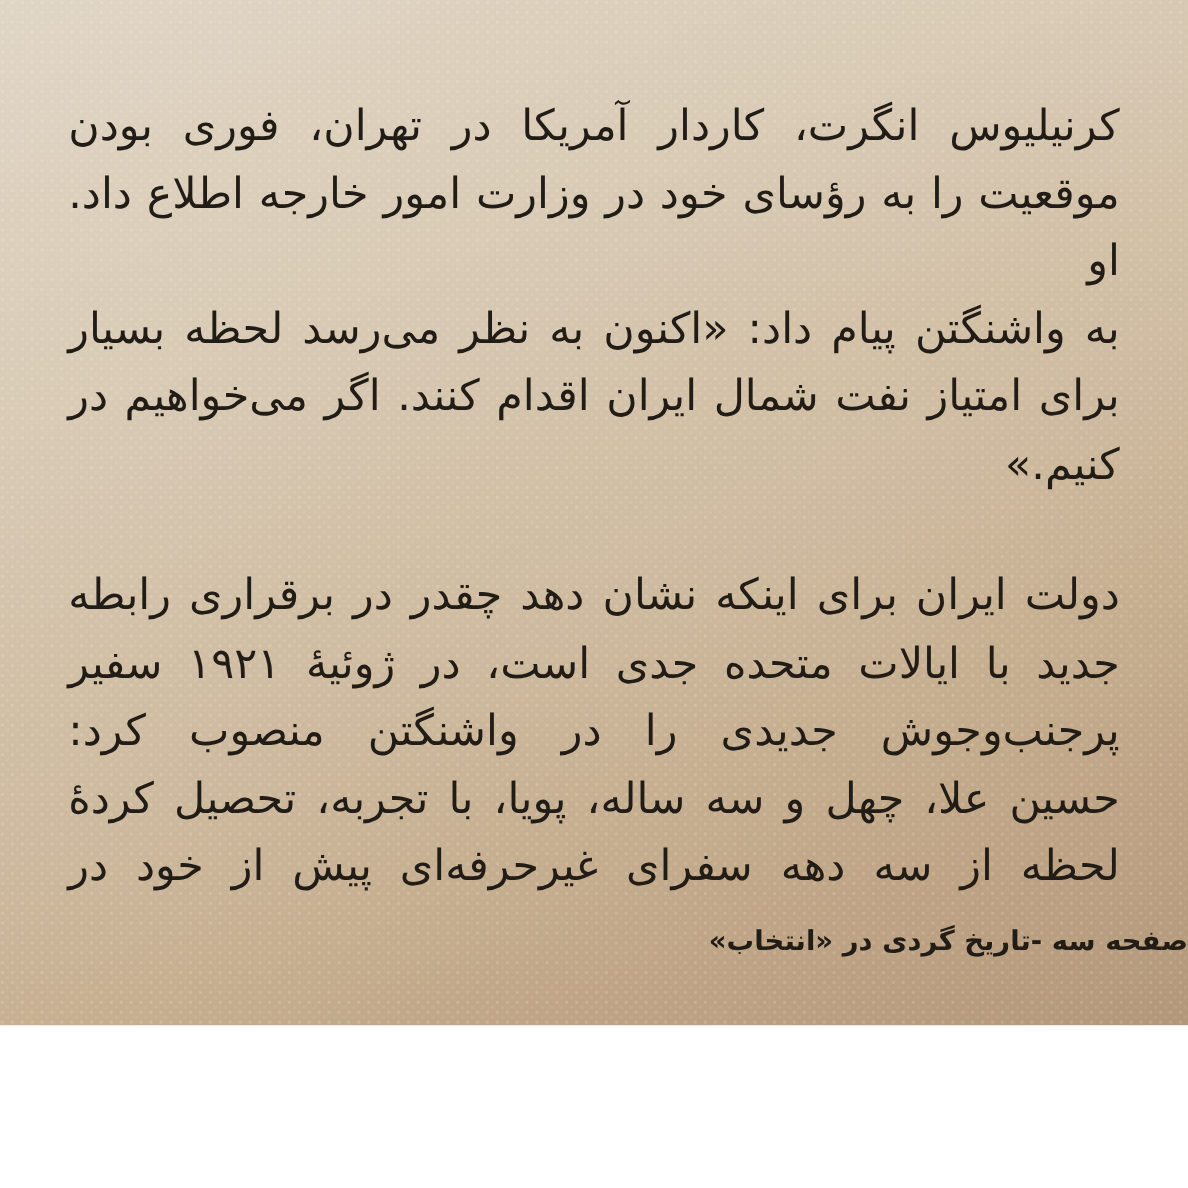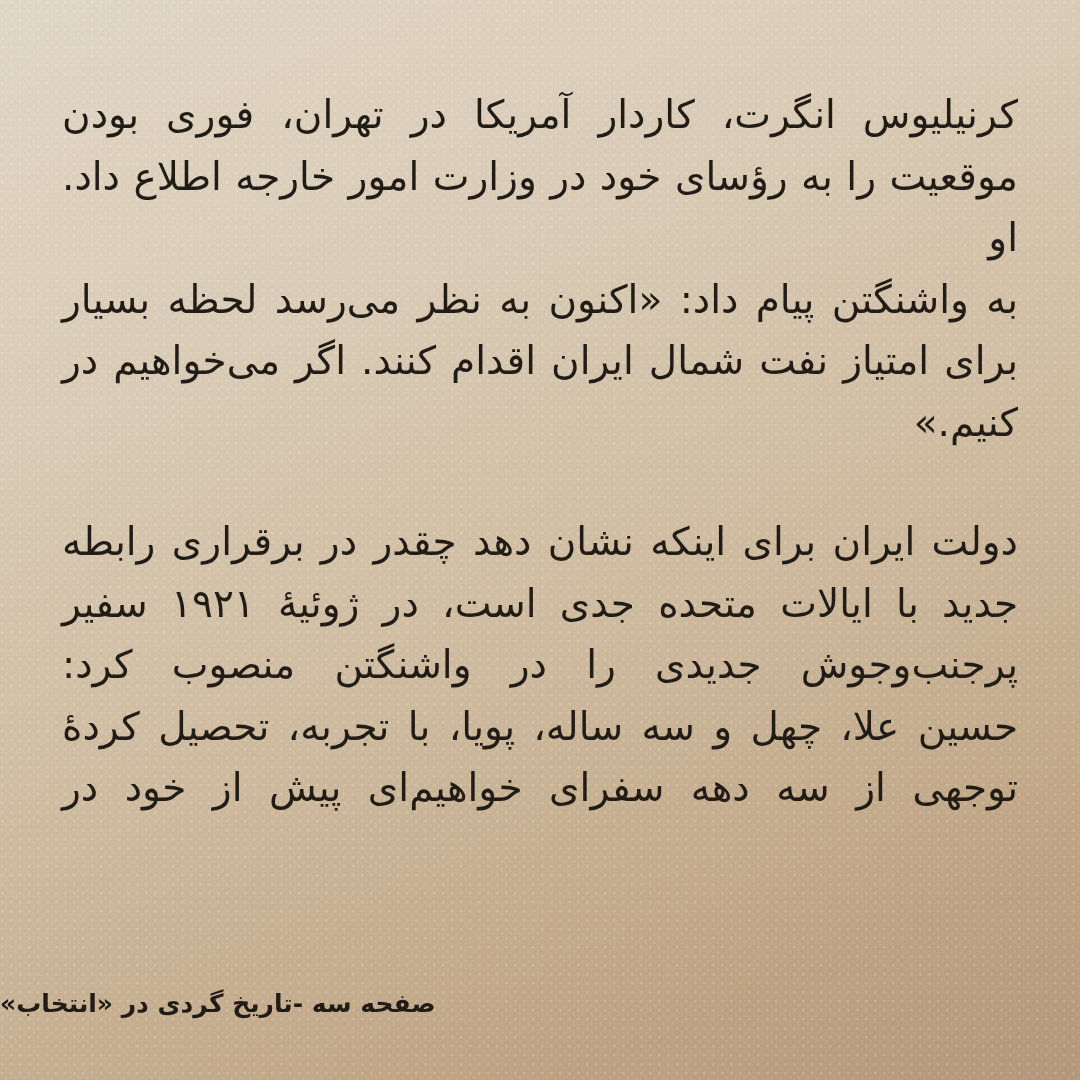--- a/index.html
+++ b/index.html
@@ -2,21 +2,21 @@
 <html lang="fa" dir="rtl"><head>
 <meta charset="utf-8">
 <style>
   html, body {
     margin: 0;
     padding: 0;
   }
   .page {
     position: relative;
     width: 1080px;
-    height: 1080px;
+    height: 932px;
     overflow: hidden;
     
     background-image:
       radial-gradient(circle at 2.2px 2.2px, rgba(255,255,255,0.14) 1.2px, transparent 1.9px),
       radial-gradient(circle at 2.2px 2.2px, rgba(255,250,240,0.08) 1.2px, transparent 1.9px),
       linear-gradient(158deg, #e0d6c5 0%, #d9cbb6 28%, #cdb99d 58%, #bfa585 82%, #b2977a 100%);
     background-size: 9px 9px, 9px 9px, 100% 100%;
     background-position: 0 0, 4.5px 4.5px, 0 0;
     font-family: "DejaVu Sans", sans-serif;
   }
@@ -41,21 +41,21 @@
   }
   .line.line-start {
     text-align-last: right;
   }
   .footer-caption {
     position: absolute;
     left: 0;
     right: 0;
     bottom: 62px;
     direction: rtl;
-    text-align: left;
+    text-align: right;
     font-size: 25px;
     font-weight: bold;
     color: #211c16;
   }
 </style>
 </head>
 <body>
 
 <div class="page">
   <div class="text-block">
@@ -64,17 +64,17 @@
         <div class="line">موقعیت را به رؤسای خود در وزارت امور خارجه اطلاع داد. او</div>
         <div class="line">به واشنگتن پیام داد: «اکنون به نظر می‌رسد لحظه بسیار</div>
         <div class="line">برای امتیاز نفت شمال ایران اقدام کنند. اگر می‌خواهیم در</div>
         <div class="line line-start">کنیم.»</div>
       </div>
       <div class="paragraph">
         <div class="line">دولت ایران برای اینکه نشان دهد چقدر در برقراری رابطه</div>
         <div class="line">جدید با ایالات متحده جدی است، در ژوئیهٔ ۱۹۲۱ سفیر</div>
         <div class="line">پرجنب‌وجوش جدیدی را در واشنگتن منصوب کرد:</div>
         <div class="line">حسین علا، چهل و سه ساله، پویا، با تجربه، تحصیل کردهٔ</div>
-        <div class="line">توجهی از سه دهه سفرای خواهیم‌ای پیش از خود در</div>
+        <div class="line">لحظه از سه دهه سفرای غیرحرفه‌ای پیش از خود در</div>
       </div>
     </div>
   <div class="footer-caption">صفحه سه -تاریخ گردی در «انتخاب»</div>
 </div>
 
 </body></html>

